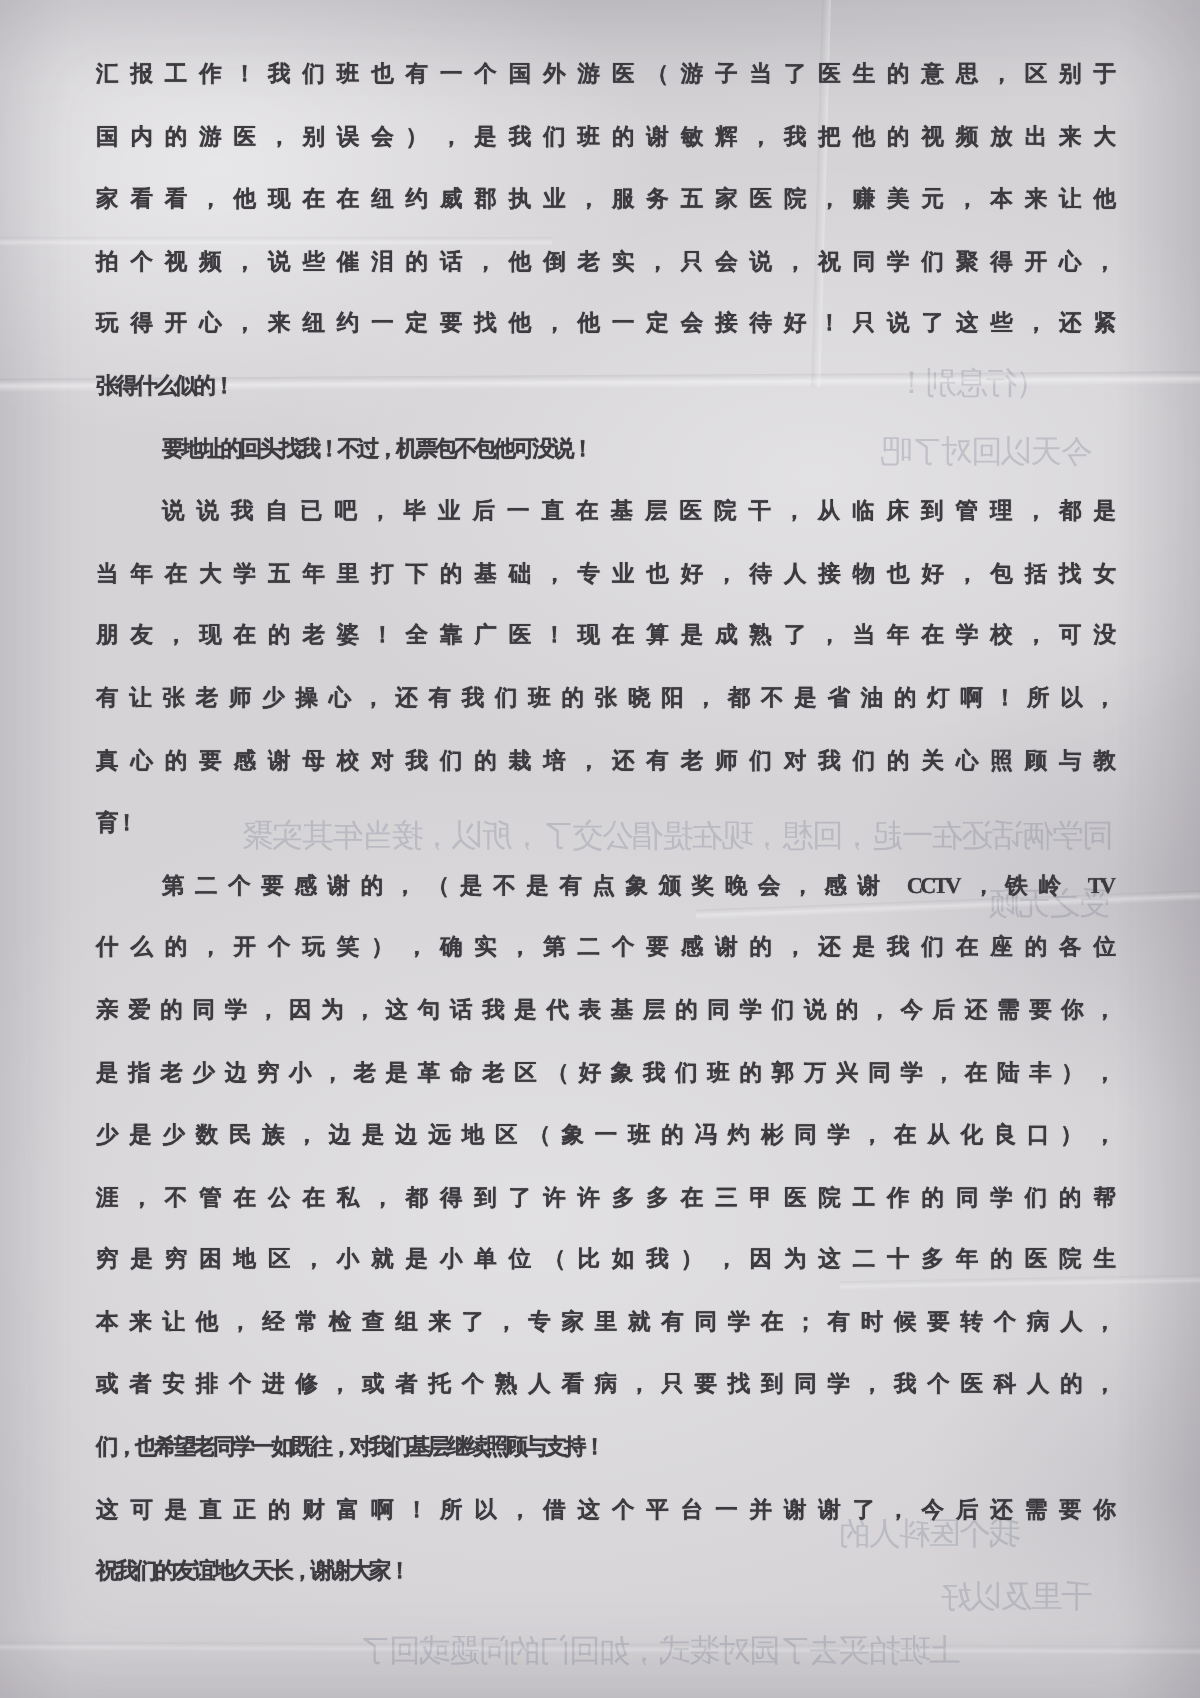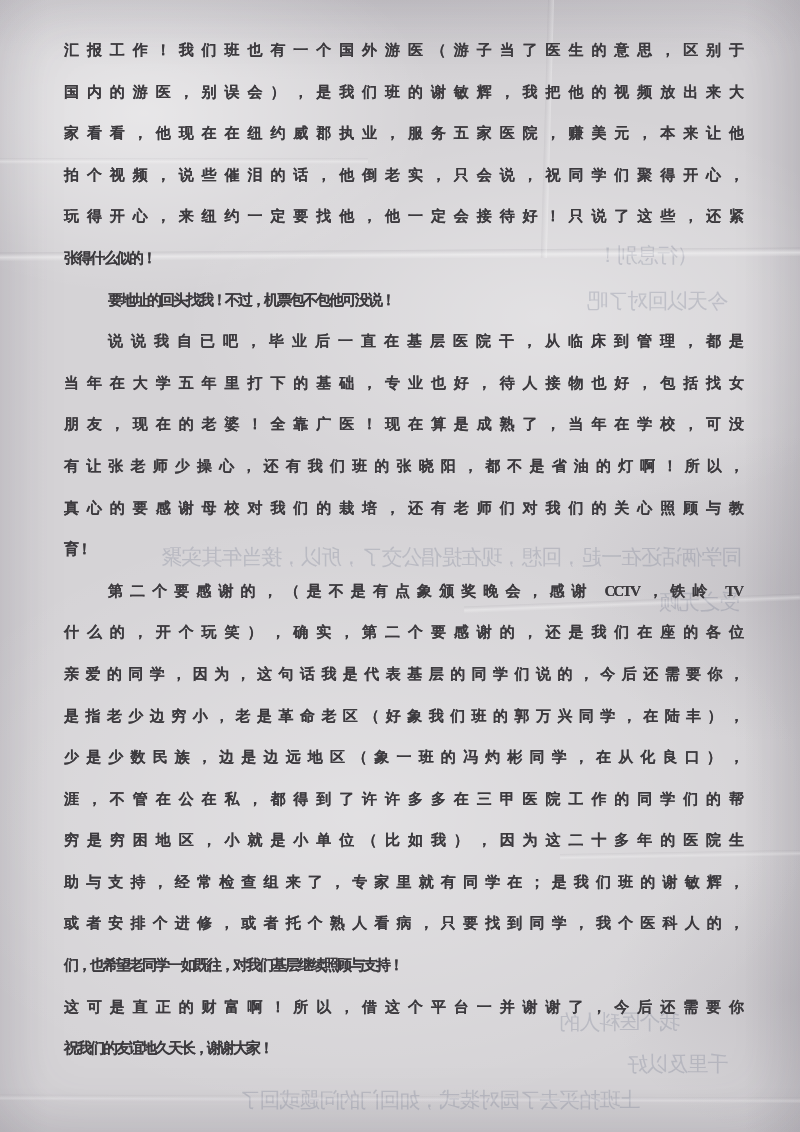--- a/index.html
+++ b/index.html
@@ -105,20 +105,20 @@
     <div class="line">有让张老师少操心，还有我们班的张晓阳，都不是省油的灯啊！所以，</div>
     <div class="line">真心的要感谢母校对我们的栽培，还有老师们对我们的关心照顾与教</div>
     <div class="line short">育！</div>
     <div class="line indent">第二个要感谢的，（是不是有点象颁奖晚会，感谢 CCTV，铁岭 TV</div>
     <div class="line">什么的，开个玩笑），确实，第二个要感谢的，还是我们在座的各位</div>
     <div class="line">亲爱的同学，因为，这句话我是代表基层的同学们说的，今后还需要你，</div>
     <div class="line">是指老少边穷小，老是革命老区（好象我们班的郭万兴同学，在陆丰），</div>
     <div class="line">少是少数民族，边是边远地区（象一班的冯灼彬同学，在从化良口），</div>
     <div class="line">涯，不管在公在私，都得到了许许多多在三甲医院工作的同学们的帮</div>
     <div class="line">穷是穷困地区，小就是小单位（比如我），因为这二十多年的医院生</div>
-    <div class="line">助与支持，经常检查组来了，专家里就有同学在；是我们班的谢敏辉，</div>
+    <div class="line">本来让他，经常检查组来了，专家里就有同学在；有时候要转个病人，</div>
     <div class="line">或者安排个进修，或者托个熟人看病，只要找到同学，我个医科人的，</div>
     <div class="line short">们，也希望老同学一如既往，对我们基层继续照顾与支持！</div>
     <div class="line">这可是直正的财富啊！所以，借这个平台一并谢谢了，今后还需要你</div>
     <div class="line short">祝我们的友谊地久天长，谢谢大家！</div>
   </div>
 
 </div>
 
 </body></html>

